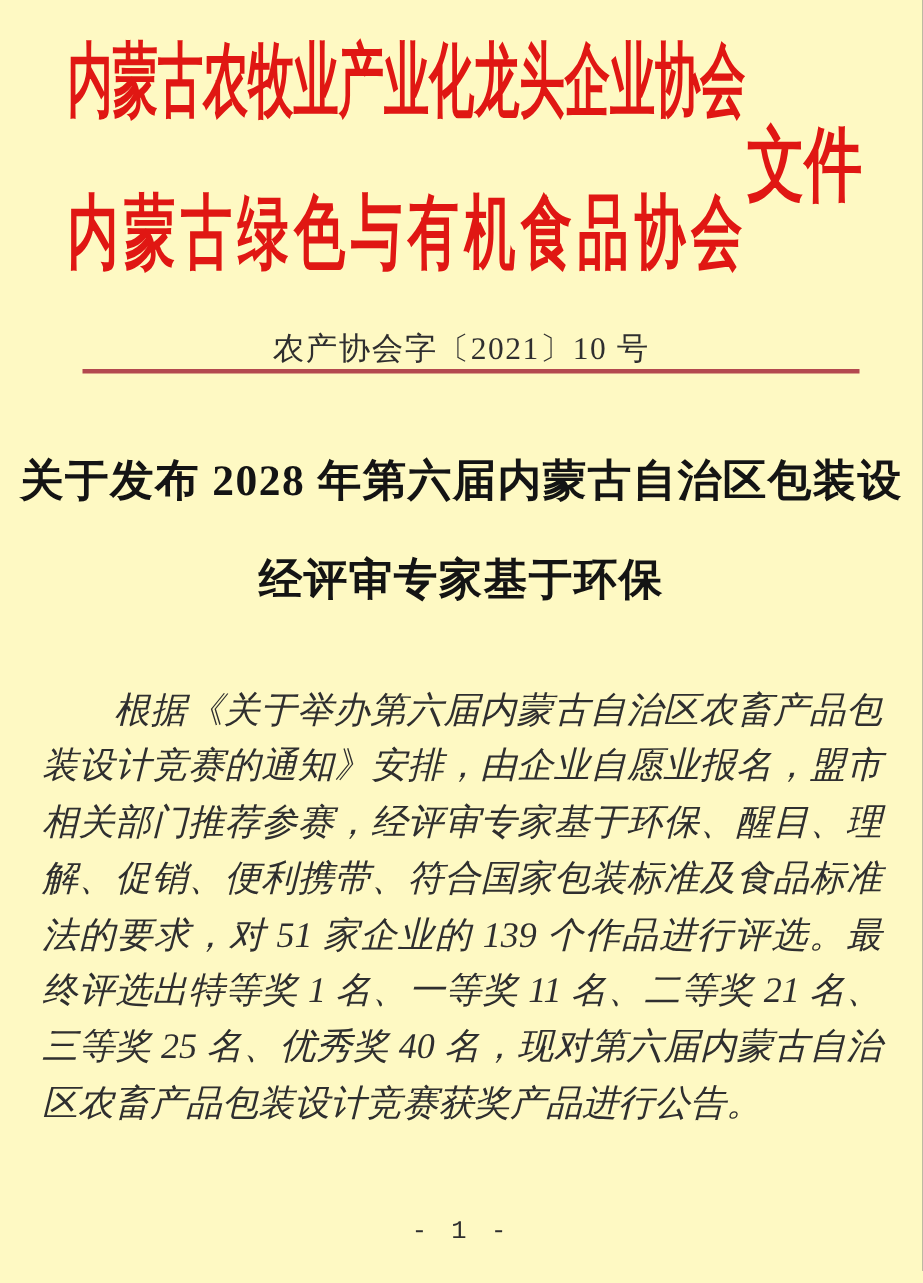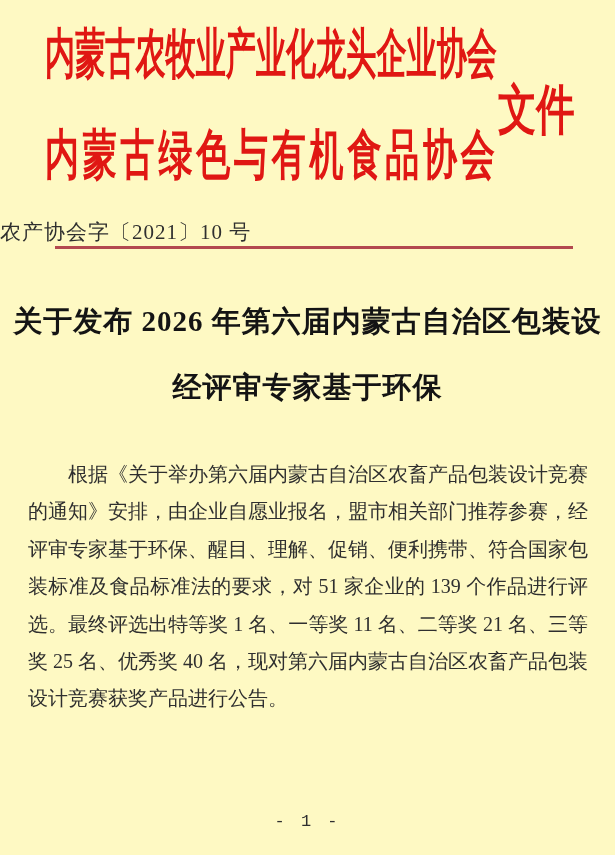--- a/index.html
+++ b/index.html
@@ -45,20 +45,21 @@
     color: var(--header-red);
     font-weight: 900;
     font-size: 54px;
     line-height: 1;
     transform-origin: 0 0;
     transform: scaleX(0.71);
   }
   .ref-number {
     position: absolute;
     left: 0; right: 0; top: 218px;
+    text-align: center;
     font-size: 21px;
     color: var(--body-text);
     letter-spacing: 1px;
   }
   .red-rule {
     position: absolute;
     left: 55px; top: 246px;
     width: 518px; height: 3px;
     background: var(--rule-red);
   }
@@ -71,24 +72,25 @@
     font-weight: 700;
     line-height: 66px;
     color: var(--title-text);
     letter-spacing: 1px;
   }
   
   .body-text {
     position: absolute;
     left: 28px; top: 456px;
     width: 560px;
-    font-size: 20px;
+    font-size: 24px;
     line-height: 37.4px;
     color: var(--body-text);
     text-align: justify;
+    font-style: italic;
   }
   .body-text p {
     text-indent: 2em;
     margin: 0;
   }
   
   .page-num {
     position: absolute;
     left: 0; right: 0; top: 812px;
     text-align: center;
@@ -107,21 +109,21 @@
     <div class="org-line org-line-1">内蒙古农牧业产业化龙头企业协会</div>
     <div class="doc-label">文件</div>
     <div class="org-line org-line-2">内蒙古绿色与有机食品协会</div>
   </div>
 
   <div class="ref-number">农产协会字〔2021〕10 号</div>
 
   <div class="red-rule"></div>
 
   <div class="doc-title">
-    <div>关于发布 2026 年第六届内蒙古自治区包装设</div>
+    <div>关于发布 2028 年第六届内蒙古自治区包装设</div>
     <div>经评审专家基于环保</div>
   </div>
 
   <div class="body-text">
     <p>根据《关于举办第六届内蒙古自治区农畜产品包装设计竞赛的通知》安排，由企业自愿业报名，盟市相关部门推荐参赛，经评审专家基于环保、醒目、理解、促销、便利携带、符合国家包装标准及食品标准法的要求，对 51 家企业的 139 个作品进行评选。最终评选出特等奖 1 名、一等奖 11 名、二等奖 21 名、三等奖 25 名、优秀奖 40 名，现对第六届内蒙古自治区农畜产品包装设计竞赛获奖产品进行公告。</p>
   </div>
 
   <div class="page-num">- 1 -</div>
 
 </div>

